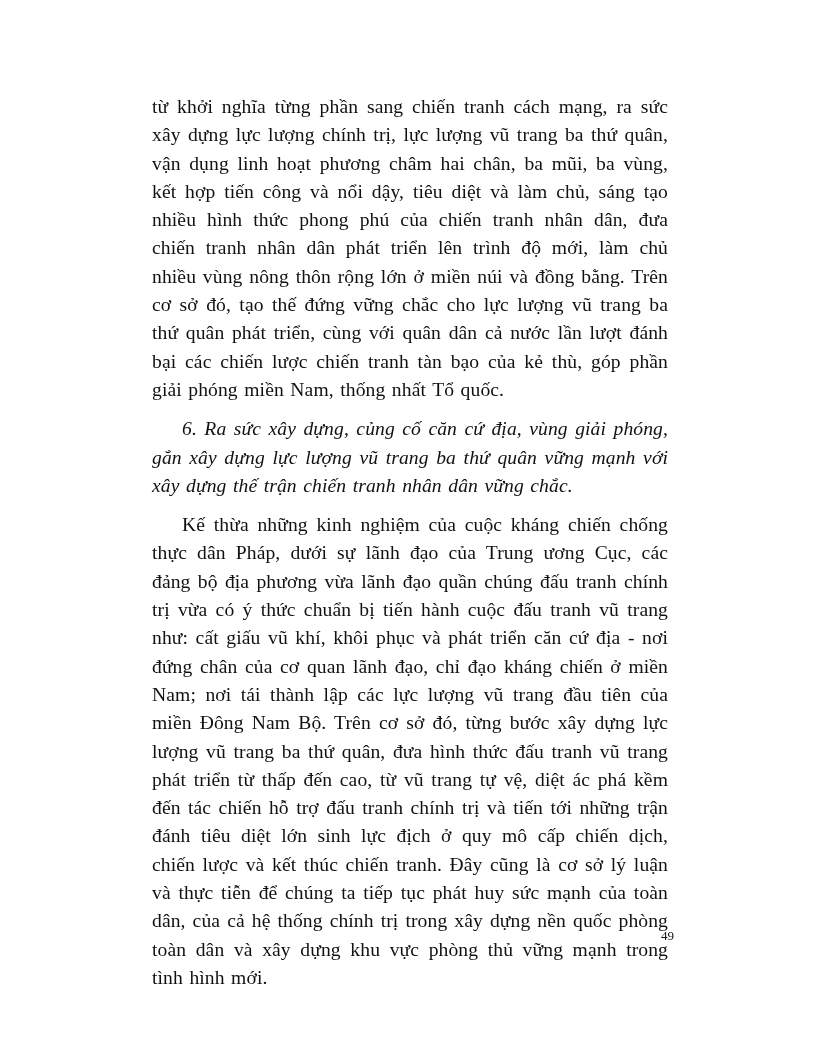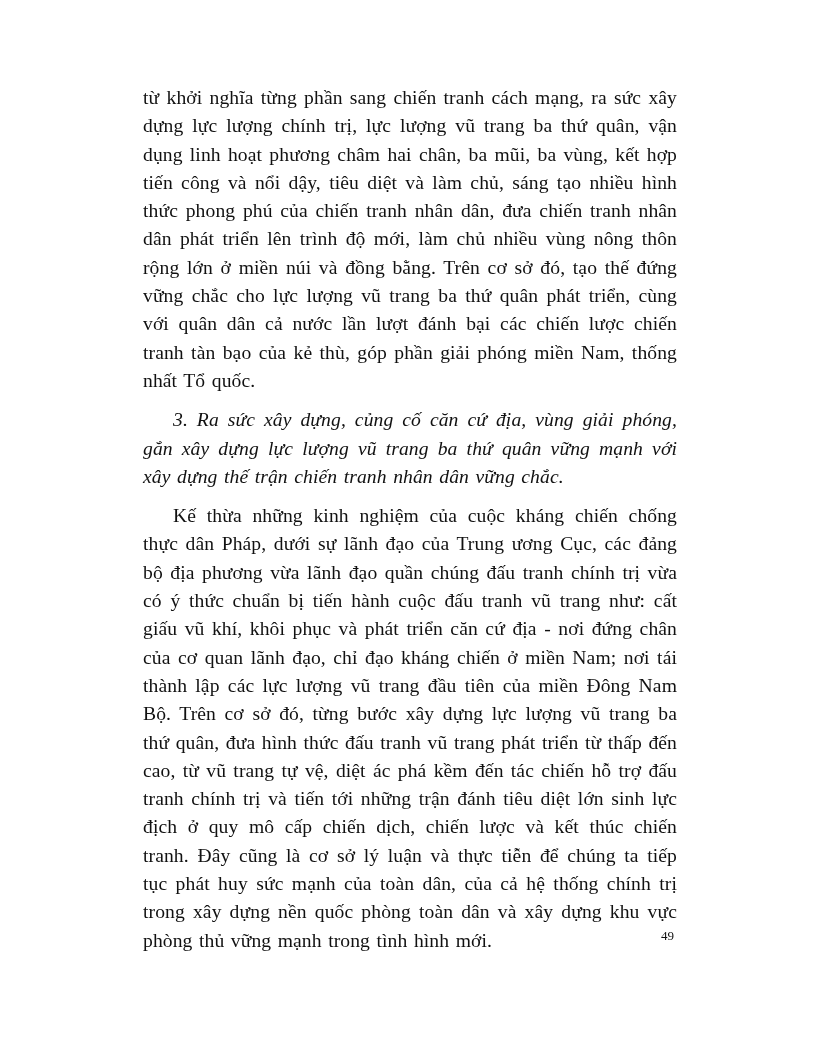--- a/index.html
+++ b/index.html
@@ -19,36 +19,36 @@
     left: 143px;
     top: 84px;
     width: 534px;
     font-size: 19.6px;
     line-height: 28.3px;
     text-align: justify;
     text-justify: inter-word;
     letter-spacing: 0.1px;
     word-spacing: 1.5px;
   }
-  .para { margin: 0; }
+  .para { margin: 9px; }
   .para + .para { margin-top: 11px; }
   .para.indent { text-indent: 30px; }
   .para.italic { font-style: italic; }
   .page-number {
     position: absolute;
     right: 142px;
     top: 928px;
     font-size: 13px;
     color: #111111;
     font-family: "Liberation Serif", "DejaVu Serif", serif;
   }
 </style>
 </head>
 <body>
 
 <div class="book-page">
   <div class="text-block">
     <p class="para">từ khởi nghĩa từng phần sang chiến tranh cách mạng, ra sức xây dựng lực lượng chính trị, lực lượng vũ trang ba thứ quân, vận dụng linh hoạt phương châm hai chân, ba mũi, ba vùng, kết hợp tiến công và nổi dậy, tiêu diệt và làm chủ, sáng tạo nhiều hình thức phong phú của chiến tranh nhân dân, đưa chiến tranh nhân dân phát triển lên trình độ mới, làm chủ nhiều vùng nông thôn rộng lớn ở miền núi và đồng bằng. Trên cơ sở đó, tạo thế đứng vững chắc cho lực lượng vũ trang ba thứ quân phát triển, cùng với quân dân cả nước lần lượt đánh bại các chiến lược chiến tranh tàn bạo của kẻ thù, góp phần giải phóng miền Nam, thống nhất Tổ quốc.</p>
-    <p class="para indent italic">3. Ra sức xây dựng, củng cố căn cứ địa, vùng giải phóng, gắn xây dựng lực lượng vũ trang ba thứ quân vững mạnh với xây dựng thế trận chiến tranh nhân dân vững chắc.</p>
+    <p class="para indent italic">6. Ra sức xây dựng, củng cố căn cứ địa, vùng giải phóng, gắn xây dựng lực lượng vũ trang ba thứ quân vững mạnh với xây dựng thế trận chiến tranh nhân dân vững chắc.</p>
     <p class="para indent">Kế thừa những kinh nghiệm của cuộc kháng chiến chống thực dân Pháp, dưới sự lãnh đạo của Trung ương Cục, các đảng bộ địa phương vừa lãnh đạo quần chúng đấu tranh chính trị vừa có ý thức chuẩn bị tiến hành cuộc đấu tranh vũ trang như: cất giấu vũ khí, khôi phục và phát triển căn cứ địa - nơi đứng chân của cơ quan lãnh đạo, chỉ đạo kháng chiến ở miền Nam; nơi tái thành lập các lực lượng vũ trang đầu tiên của miền Đông Nam Bộ. Trên cơ sở đó, từng bước xây dựng lực lượng vũ trang ba thứ quân, đưa hình thức đấu tranh vũ trang phát triển từ thấp đến cao, từ vũ trang tự vệ, diệt ác phá kềm đến tác chiến hỗ trợ đấu tranh chính trị và tiến tới những trận đánh tiêu diệt lớn sinh lực địch ở quy mô cấp chiến dịch, chiến lược và kết thúc chiến tranh. Đây cũng là cơ sở lý luận và thực tiễn để chúng ta tiếp tục phát huy sức mạnh của toàn dân, của cả hệ thống chính trị trong xây dựng nền quốc phòng toàn dân và xây dựng khu vực phòng thủ vững mạnh trong tình hình mới.</p>
   </div>
   <div class="page-number">49</div>
 </div>
 
 </body></html>

